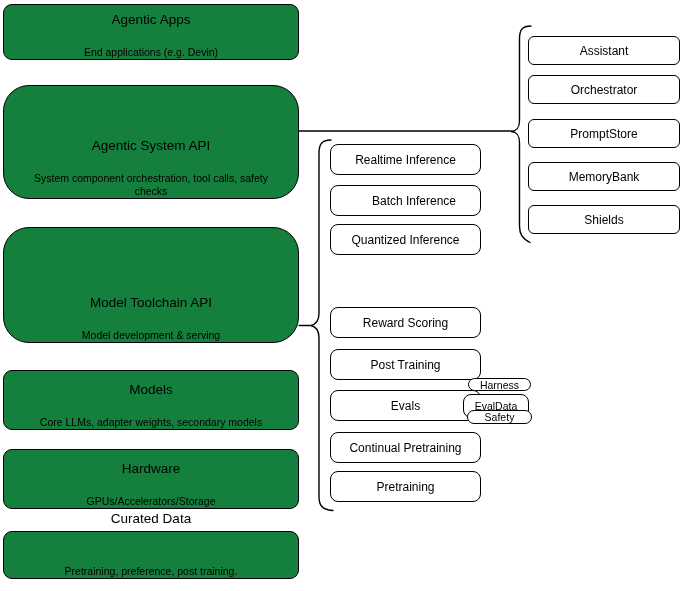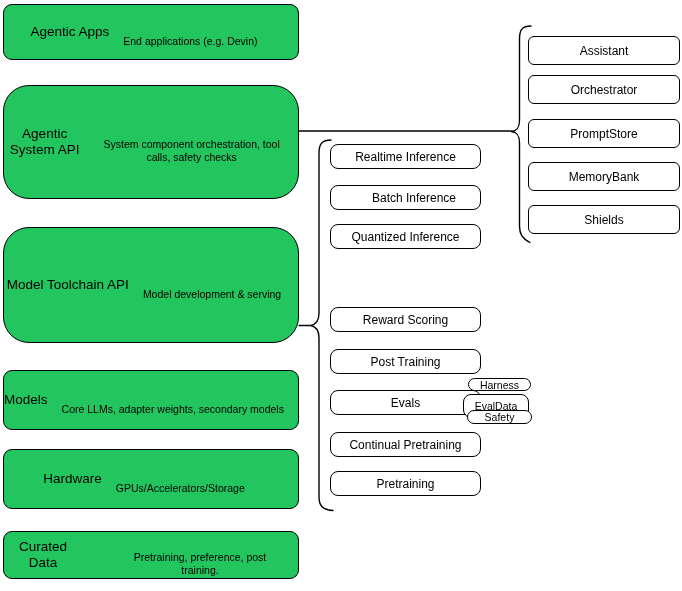--- a/index.html
+++ b/index.html
@@ -17,47 +17,47 @@
     left: 0; top: 0;
     width: 682px; height: 591px;
     z-index: 1;
     pointer-events: none;
   }
   .node {
     position: absolute;
     left: 3px;
     width: 296px;
     border: 1.4px solid #000000;
-    background: #22c55e;
+    background: #15803d;
     box-sizing: border-box;
     display: flex;
-    flex-direction: row;
+    flex-direction: column;
     align-items: center;
-    justify-content: center;
+    justify-content: flex-end;
     text-align: center;
     z-index: 2;
   }
   .node .title { font-size: 13.5px; line-height: 16px; }
   .node .subtitle { font-size: 10.5px; line-height: 13px; margin-top: 18px; padding: 0 14px; }
   .r-small { border-radius: 9px; }
   .r-big { border-radius: 26px; }
   .item {
     position: absolute;
     border: 1.4px solid #000000;
     border-radius: 8px;
     background: #ffffff;
     box-sizing: border-box;
     display: flex;
     align-items: center;
     justify-content: center;
     text-align: center;
     font-size: 12px;
     z-index: 2;
   }
-  .mid-item { left: 330px; width: 151px; height: 25px; }
+  .mid-item { left: 330px; width: 151px; height: 31px; }
   .right-item { left: 528px; width: 152px; height: 29px; border-radius: 6px; }
   .pill {
     position: absolute;
     border: 1.2px solid #000000;
     border-radius: 8px;
     background: #ffffff;
     box-sizing: border-box;
     display: flex;
     align-items: center;
     justify-content: center;

